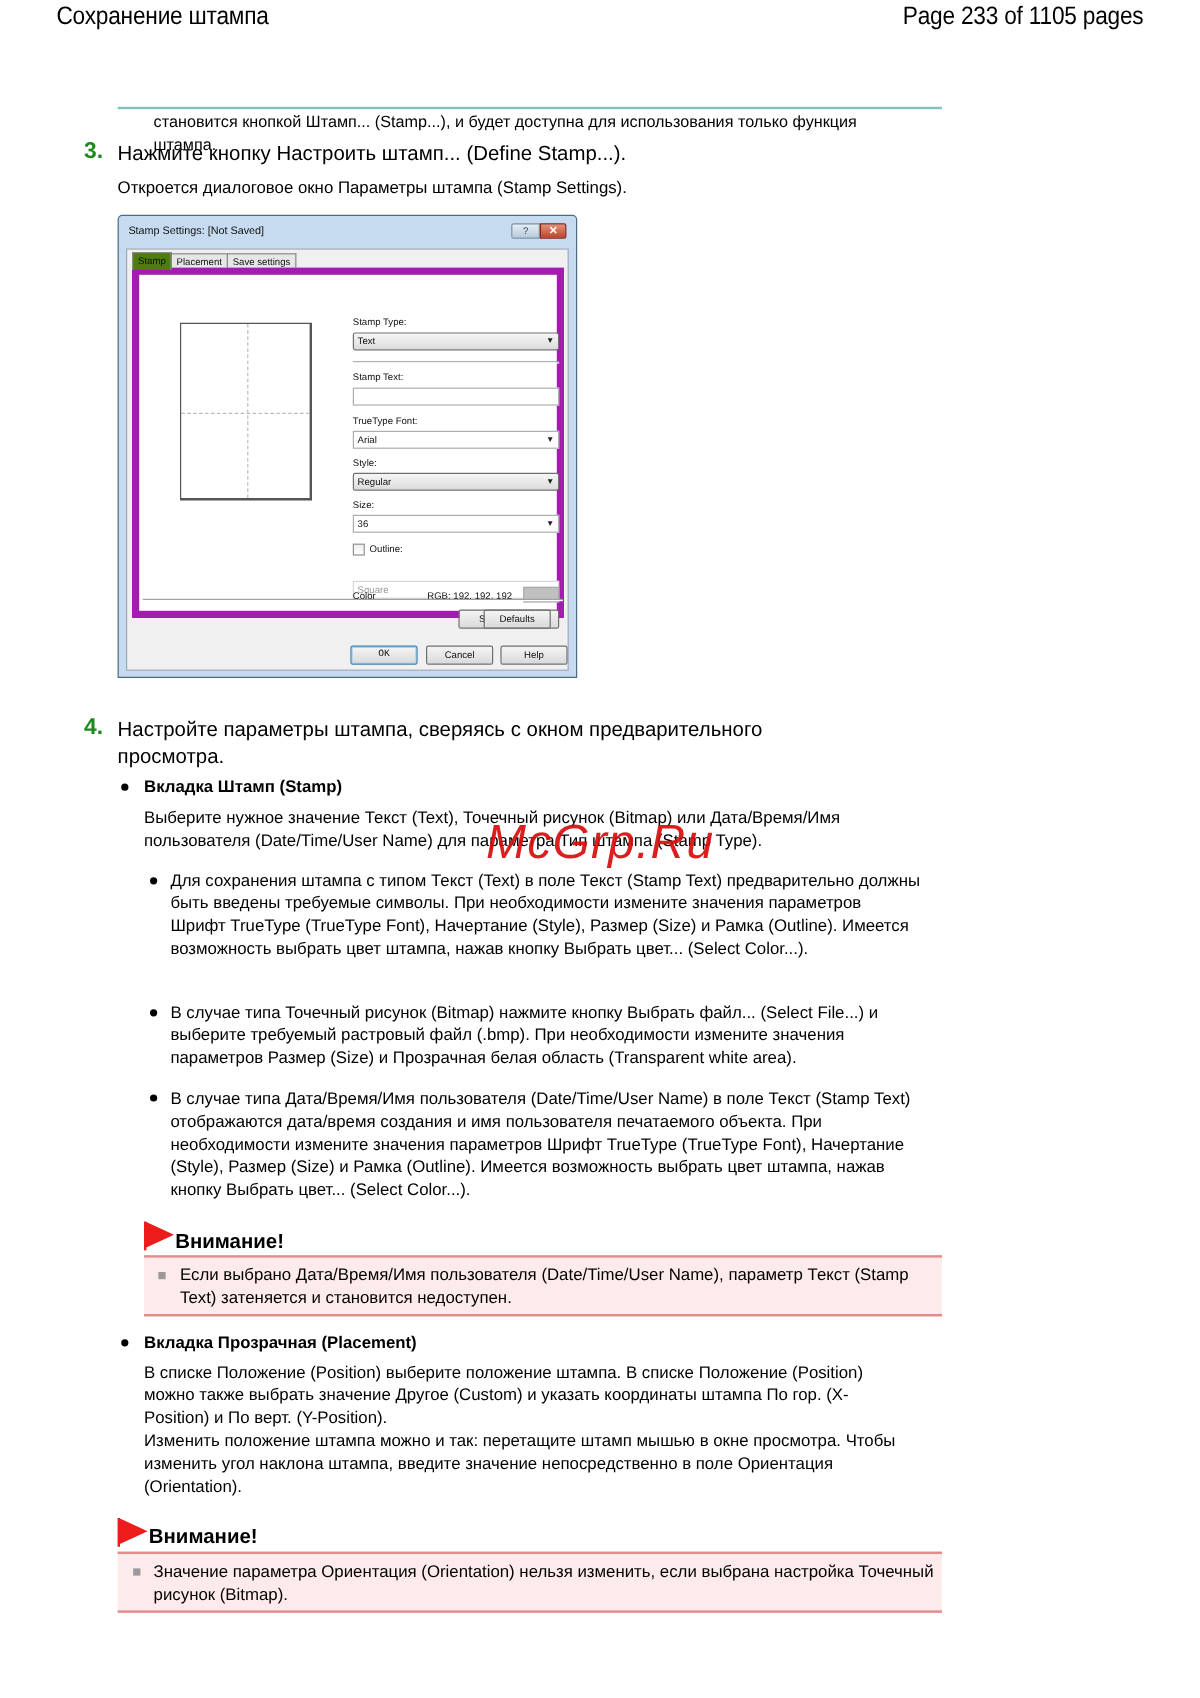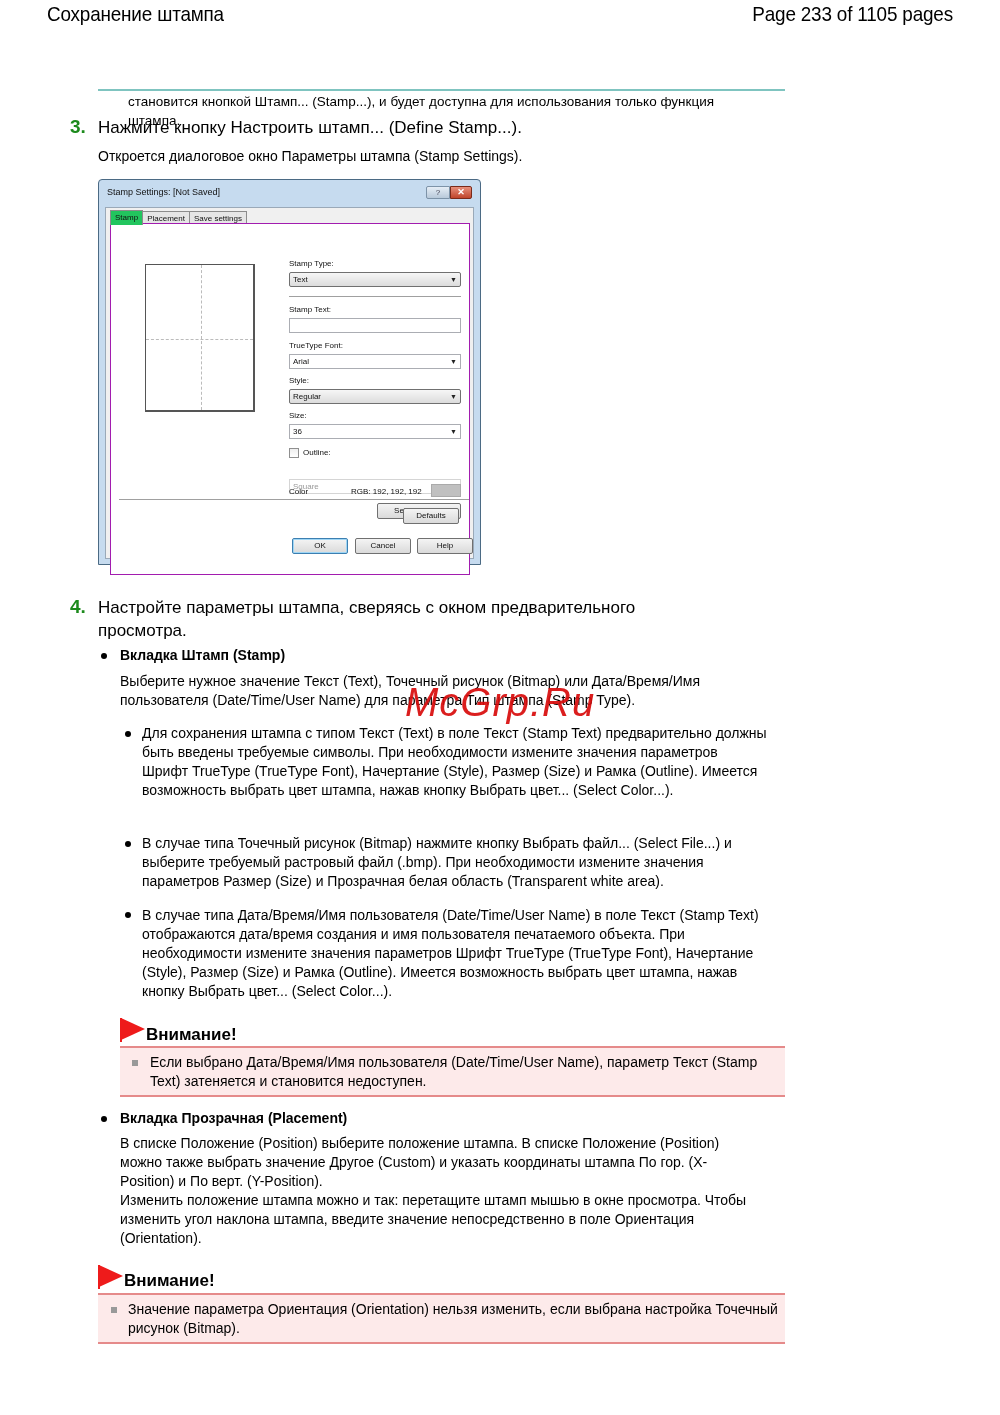--- a/index.html
+++ b/index.html
@@ -20,36 +20,36 @@
 
     
     .dlg { position: absolute; left: 98px; top: 179px; width: 383px; height: 386px; border: 1px solid #4b6a84; background: #c6dbef; border-radius: 4px 4px 0 0; }
     .dlg-title { position: absolute; left: 8px; top: 7px; font-size: 9px; color: #111; }
     .dlg-btns { position: absolute; right: 8px; top: 6px; display: flex; }
     .dlg-help { width: 24px; height: 13px; background: linear-gradient(#e6eef6,#b8c9da); border: 1px solid #7d93a8; border-radius: 2px 0 0 2px; font-size: 8px; text-align: center; line-height: 11px; color: #445; }
     .dlg-close { width: 22px; height: 13px; background: linear-gradient(#e8907c,#c0452b); border: 1px solid #7a2a1a; border-radius: 0 2px 2px 0; color: #fff; font-size: 9px; text-align: center; line-height: 11px; font-weight: bold; }
     .dlg-body { position: absolute; left: 6px; top: 27px; width: 369px; height: 352px; background: #f0f0f0; border: 1px solid #9aa9b8; }
     .tabs { position: absolute; left: 4px; top: 2px; display: flex; height: 14px; }
     .tab { font-size: 8px; border: 1px solid #8c8c8c; border-bottom: none; background: #e6e6e6; padding: 1px 4px; margin-right: -1px; color: #111; line-height: 11px; height: 13px; margin-top: 1px; }
-    .tab.active { background: #22c55e; height: 15px; margin-top: 0; position: relative; z-index: 2; }
-    .panel { position: absolute; left: 4px; top: 15px; width: 360px; height: 352px; background: #fff; border: 1px solid #a21caf; }
+    .tab.active { background: #4d7c0f; height: 15px; margin-top: 0; position: relative; z-index: 2; }
+    .panel { position: absolute; left: 4px; top: 15px; width: 360px; height: 292px; background: #fff; border: 6px solid #a21caf; }
     .preview { position: absolute; left: 34px; top: 40px; width: 110px; height: 148px; border: 1px solid #555; border-bottom-width: 2px; border-right-width: 2px; background: #fff; }
     .preview .vline { position: absolute; left: 55px; top: 0; height: 100%; border-left: 1px dashed #bbb; }
     .preview .hline { position: absolute; left: 0; top: 74px; width: 100%; border-top: 1px dashed #bbb; }
     .lbl { position: absolute; font-size: 8px; color: #111; }
     .combo { position: absolute; left: 178px; width: 172px; height: 15px; border: 1px solid #abadb3; background: #fff; font-size: 8px; padding-left: 3px; line-height: 13px; color: #111; }
     .combo.btnstyle { background: linear-gradient(#f6f6f6,#dcdcdc); border-color: #707070; border-radius: 2px; }
     .combo.disabled { color: #999; border-color: #d5d5d5; }
     .combo .arrow { position: absolute; right: 3px; top: 0; font-size: 7px; color: #222; }
     .combo.disabled .arrow { color: #aaa; }
     .sep { position: absolute; height: 2px; border-top: 1px solid #a0a0a0; border-bottom: 1px solid #fff; }
     .chk { position: absolute; left: 178px; width: 10px; height: 10px; border: 1px solid #8f8f8f; background: linear-gradient(#eee,#fff); }
     .swatch { position: absolute; left: 320px; width: 30px; height: 13px; background: #c0c0c0; border: 1px solid #aaa; }
     .wbtn { position: absolute; height: 16px; border: 1px solid #707070; border-radius: 2px; background: linear-gradient(#f4f4f4,#dadada); font-size: 8px; text-align: center; line-height: 14px; color: #111; }
-    .wbtn.default { border-color: #3c7fb1; box-shadow: inset 0 0 0 1px #9fd6f5; }
+    .wbtn.default { border-color: #3c7fb1; box-shadow: inset 0 0 0 1px #9fd6f5; font-family: Liberation Mono, monospace; }
 
     
     .p { position: absolute; font-size: 14px; line-height: 19px; }
     .bullet { position: absolute; width: 6px; height: 6px; border-radius: 50%; background: #000; }
     .bold { font-weight: bold; }
 
     .warn-flag { position: absolute; width: 0; height: 0; border-top: 11px solid transparent; border-bottom: 11px solid transparent; border-left: 24px solid #ee1b1b; }
     .warn-pole { position: absolute; width: 2px; height: 24px; background: #ee1b1b; }
     .warn-title { position: absolute; font-size: 17px; font-weight: bold; }
     .warn-box { position: absolute; background: #fdeaea; border-top: 2px solid #e58a8a; border-bottom: 2px solid #e58a8a; }

